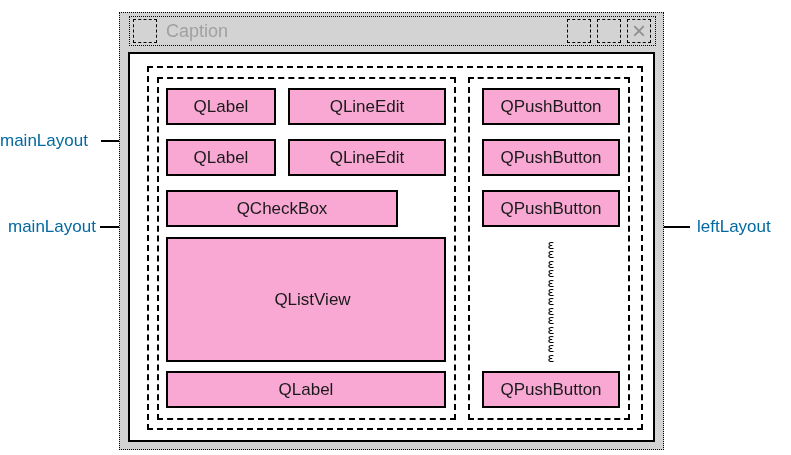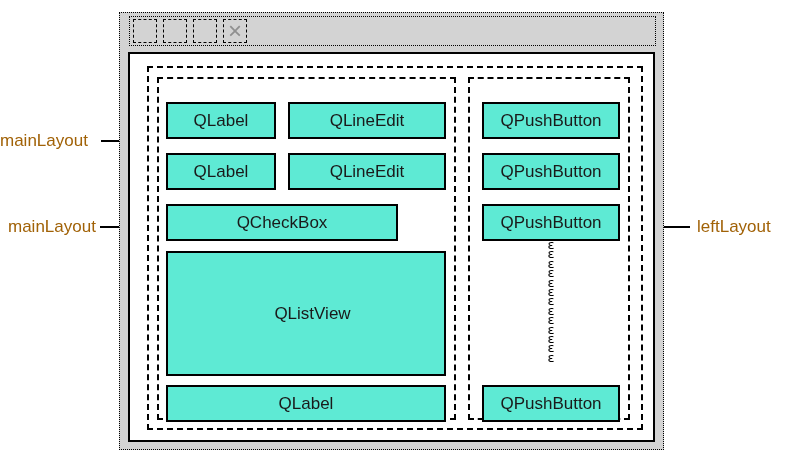--- a/index.html
+++ b/index.html
@@ -36,42 +36,42 @@
   
   .client{
     position:absolute;left:8px;top:39px;width:527px;height:390px;
     box-sizing:border-box;background:#fff;border:2px solid #000;
   }
   .layout{position:absolute;box-sizing:border-box;border:2px dashed #000;background:transparent;}
   #mainLayout{left:17px;top:12px;width:496px;height:364px;}
   #leftLayout{left:27px;top:23px;width:299px;height:343px;}
   #rightLayout{left:338px;top:23px;width:162px;height:343px;}
   .widget{
-    position:absolute;box-sizing:border-box;border:2px solid #000;background:#5eead4;
+    position:absolute;box-sizing:border-box;border:2px solid #000;background:#f9a8d4;
     display:flex;align-items:center;justify-content:center;
-    font-size:17px;color:#1a1a1a;white-space:nowrap;margin-top:14px;
+    font-size:17px;color:#1a1a1a;white-space:nowrap;
   }
   .w-label1 {left:36px; top:34px; width:110px;height:37px;}
   .w-edit1  {left:158px;top:34px; width:158px;height:37px;}
   .w-label2 {left:36px; top:85px; width:110px;height:37px;}
   .w-edit2  {left:158px;top:85px; width:158px;height:37px;}
   .w-check  {left:36px; top:136px;width:232px;height:37px;}
   .w-list   {left:36px; top:183px;width:280px;height:125px;padding-left:13px;}
   .w-label3 {left:36px; top:317px;width:280px;height:37px;}
   .w-btn1   {left:352px;top:34px; width:138px;height:37px;}
   .w-btn2   {left:352px;top:85px; width:138px;height:37px;}
   .w-btn3   {left:352px;top:136px;width:138px;height:37px;}
   .w-btn4   {left:352px;top:317px;width:138px;height:37px;}
   .spring{
     position:absolute;left:405px;top:186px;width:32px;height:124px;
     text-align:center;white-space:pre-line;font-size:13px;line-height:9.4px;
     color:#000;font-family:"DejaVu Sans",sans-serif;
   }
   
-  .anno{position:absolute;font-size:17px;color:#a16207;white-space:nowrap;}
+  .anno{position:absolute;font-size:17px;color:#0369a1;white-space:nowrap;}
   #lbl-main {left:0px;  top:131px;}
   #lbl-left {left:8px;  top:217px;}
   #lbl-right{left:697px;top:217px;}
   .arrow-line{position:absolute;height:2px;background:#000;}
   #line-main {left:101px;top:140px;width:41px;}
   #line-left {left:100px;top:226px;width:49px;}
   #line-right{left:636px;top:226px;width:54px;}
   .arrow-head{position:absolute;width:0;height:0;border-top:5px solid transparent;border-bottom:5px solid transparent;}
   .head-right{border-left:9px solid #000;}
   .head-left {border-right:9px solid #000;}
@@ -93,20 +93,21 @@
   <div class="arrow-head head-right" id="head-left"></div>
 
   <div class="anno" id="lbl-right">leftLayout</div>
   <div class="arrow-line" id="line-right"></div>
   <div class="arrow-head head-left" id="head-right"></div>
 
   <div id="win">
 
     <div class="titlebar">
       <div class="sysicon"></div>
+      <div class="caption">Caption</div>
       <div class="tb-btn"></div>
       <div class="tb-btn"></div>
       <div class="tb-btn">
         <span class="tb-close-glyph">×</span>
       </div>
     </div>
 
     <div class="client">
 
       <div class="layout" id="mainLayout"></div>

